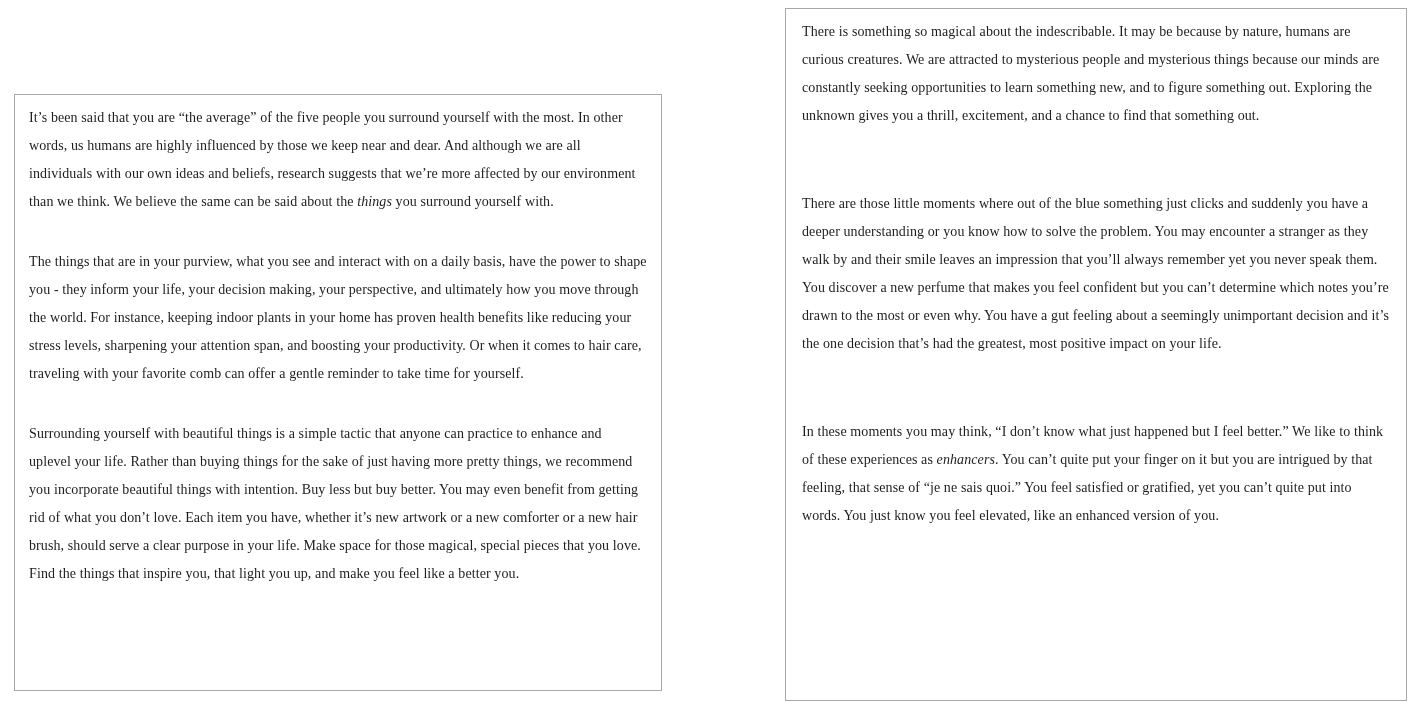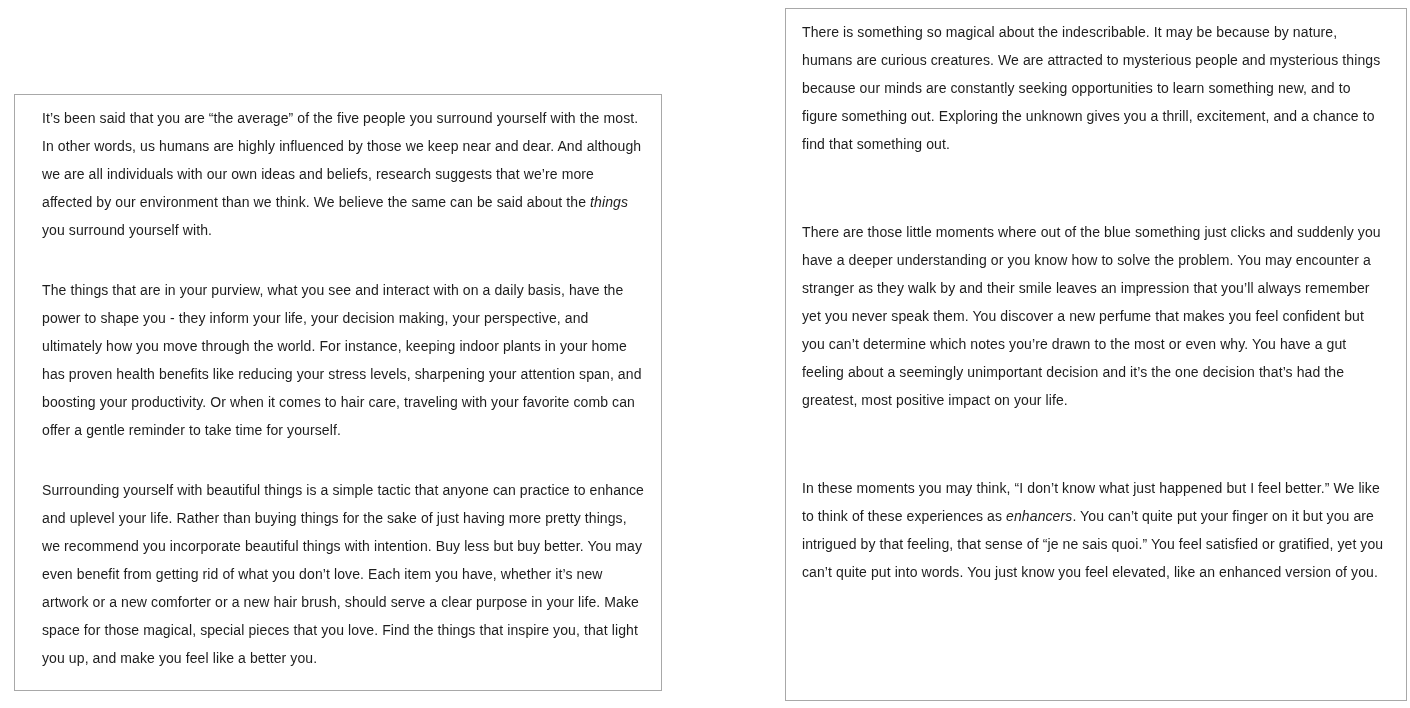--- a/index.html
+++ b/index.html
@@ -1,15 +1,15 @@
 <!DOCTYPE html>
 <html><head>
 <meta charset="utf-8">
 <style>
-  * { margin: 0; padding: 0; box-sizing: border-box; }
+  * { margin: 0; padding: 0; box-sizing: border-box; font-family: Liberation Serif, serif; }
   html, body { background: #ffffff; }
   .canvas {
     position: relative;
     width: 1410px;
     height: 708px;
     background: #ffffff;
     overflow: hidden;
     font-family: "Liberation Sans", sans-serif;
     color: #1d1d1d;
   }
@@ -30,21 +30,21 @@
     padding: 9px 14px 8px 14px;
   }
   .panel-right {
     left: 785px;
     top: 8px;
     width: 622px;
     height: 693px;
     padding: 9px 16px 8px 16px;
   }
   .para { margin: 0 0 32px 0; }
-  .panel-left .para { margin-bottom: 32px; margin-left: 13px; }
+  .panel-left .para { margin-bottom: 32px; }
   .panel-left .para:last-child { margin-bottom: 0; }
   .panel-right .para { margin-bottom: 60px; }
   .panel-right .para:last-child { margin-bottom: 4px; }
   .para em { font-style: italic; }
 </style>
 </head>
 <body>
 
 <div class="canvas">
   <section class="text-panel panel-left">

